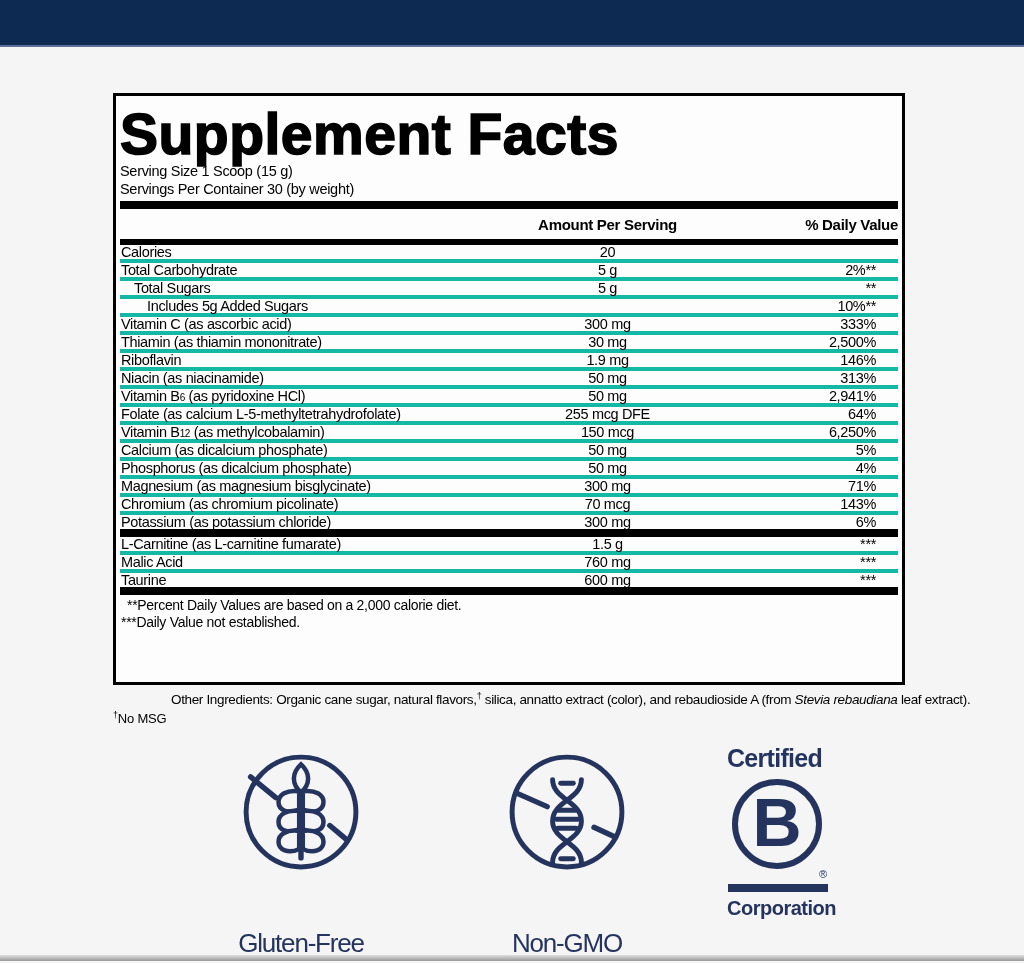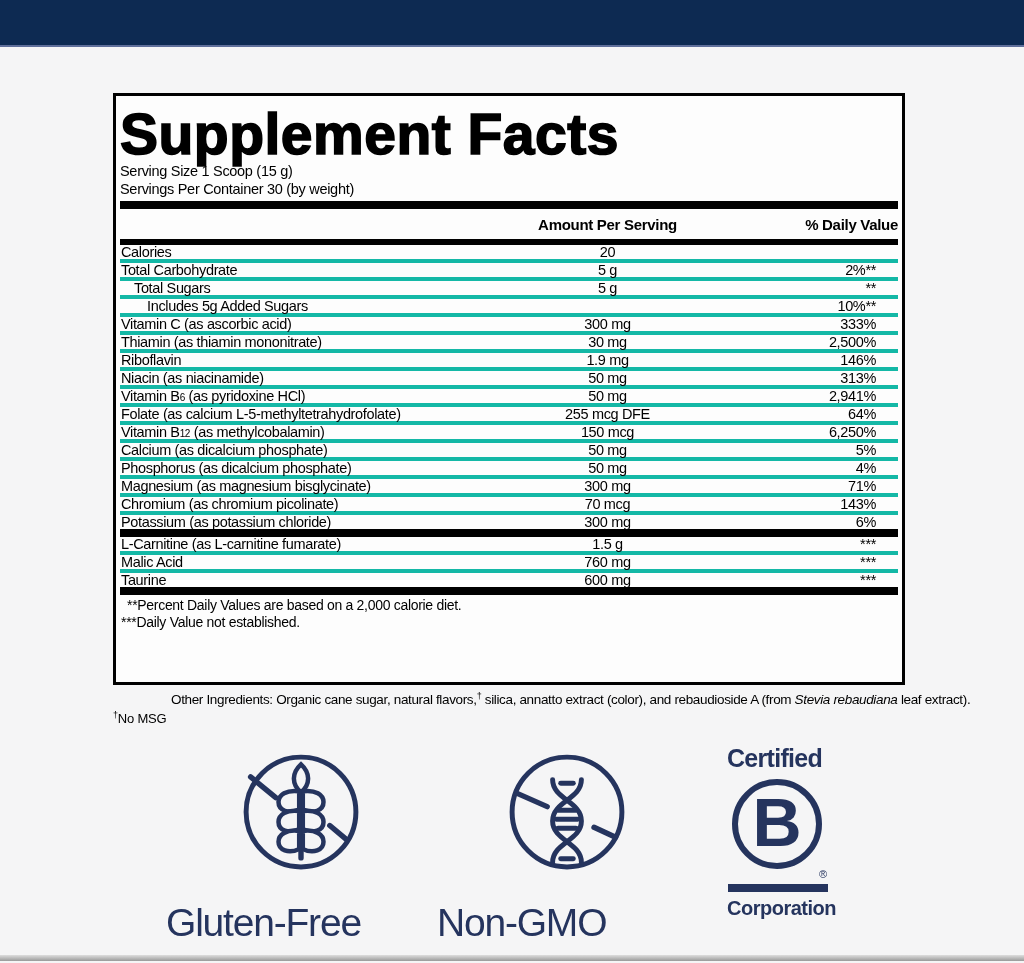--- a/index.html
+++ b/index.html
@@ -46,22 +46,22 @@
     font-size:13.5px; letter-spacing:-0.35px; line-height:16px;margin-left:43px;
   }
   .other-ing .it { font-style:italic; }
   .msg-note { position:absolute; left:113px; top:711px; font-size:13px; letter-spacing:-0.2px; }
   sup.dg { font-size:9px; vertical-align:super; line-height:0; }
   
   .badge-svg { position:absolute; width:126px; height:126px; color:var(--badge-navy,#25345e); }
   #gf-svg { left:238px; top:749px; }
   #ng-svg { left:504px; top:749px; }
   .badge-label {
-    position:absolute; top:901px; text-align:left;
-    font-size:39px; letter-spacing:-1.2px; color:var(--badge-navy,#25345e); white-space:nowrap;
+    position:absolute; top:928px; text-align:center;
+    font-size:26px; letter-spacing:-1.2px; color:var(--badge-navy,#25345e); white-space:nowrap;
   }
   #gf-label { left:166px; width:270px; }
   #ng-label { left:437px; width:260px; }
   .bc-top { position:absolute; left:727px; top:744px; font-size:25px; font-weight:bold;
             letter-spacing:-0.7px; color:var(--badge-navy,#25345e); }
   .bc-circle {
     position:absolute; left:732px; top:779px; width:78px; height:78px;
     border:6px solid var(--badge-navy,#25345e); border-radius:50%;
     display:flex; align-items:center; justify-content:center;
   }

